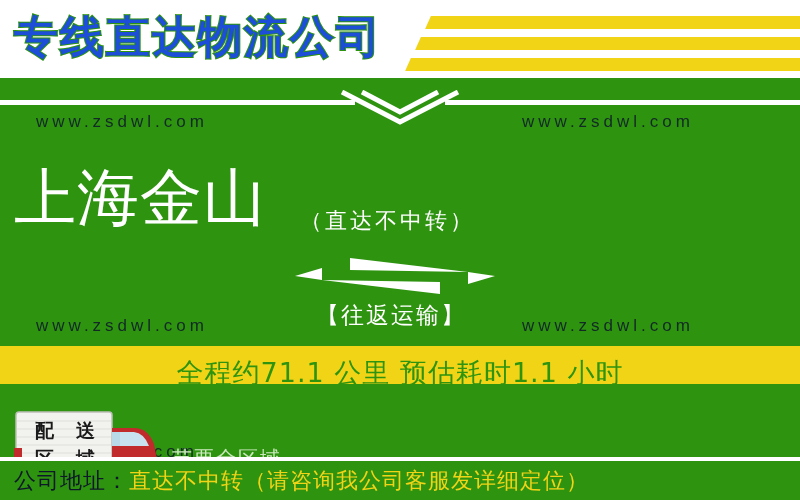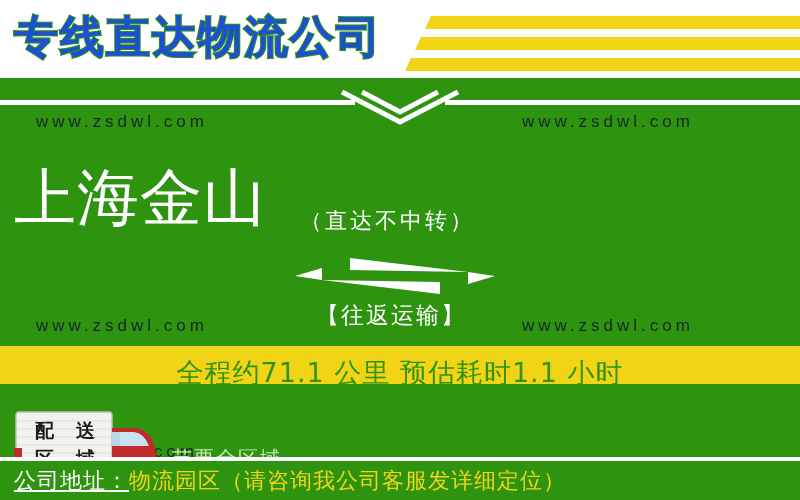--- a/index.html
+++ b/index.html
@@ -118,21 +118,21 @@
   }
   #footer{
     position:absolute;left:0;top:461px;width:800px;height:39px;
     background:#2E9410;
   }
   #footer-text{
     position:absolute;left:14px;top:0;height:39px;line-height:39px;
     font-size:22px;white-space:nowrap;letter-spacing:1px;
     font-family:"DejaVu Sans","Liberation Sans",sans-serif;
   }
-  #footer-label{color:#ffffff;text-decoration:underline;}
+  #footer-label{color:#0f172a;}
   #footer-value{color:#F2D417;}
 </style>
 </head>
 <body>
 
 <div id="card">
 
   <div id="header">
     <div id="header-title">专线直达物流公司</div>
     <div class="stripe" id="stripe1"></div>
@@ -209,17 +209,17 @@
         <span>域</span>
       </div>
     </div>
 
     <div id="coverage-text">苗栗全区域</div>
   </div>
 
   <div id="rule-bottom"></div>
   <div id="footer">
     <div id="footer-text">
-      <span id="footer-label">公司地址：</span><span id="footer-value">物流园区（请咨询我公司客服发详细定位）</span>
+      <span id="footer-label">公司地址：</span><span id="footer-value">直达不中转（请咨询我公司客服发详细定位）</span>
     </div>
   </div>
 
 </div>
 
 </body></html>

